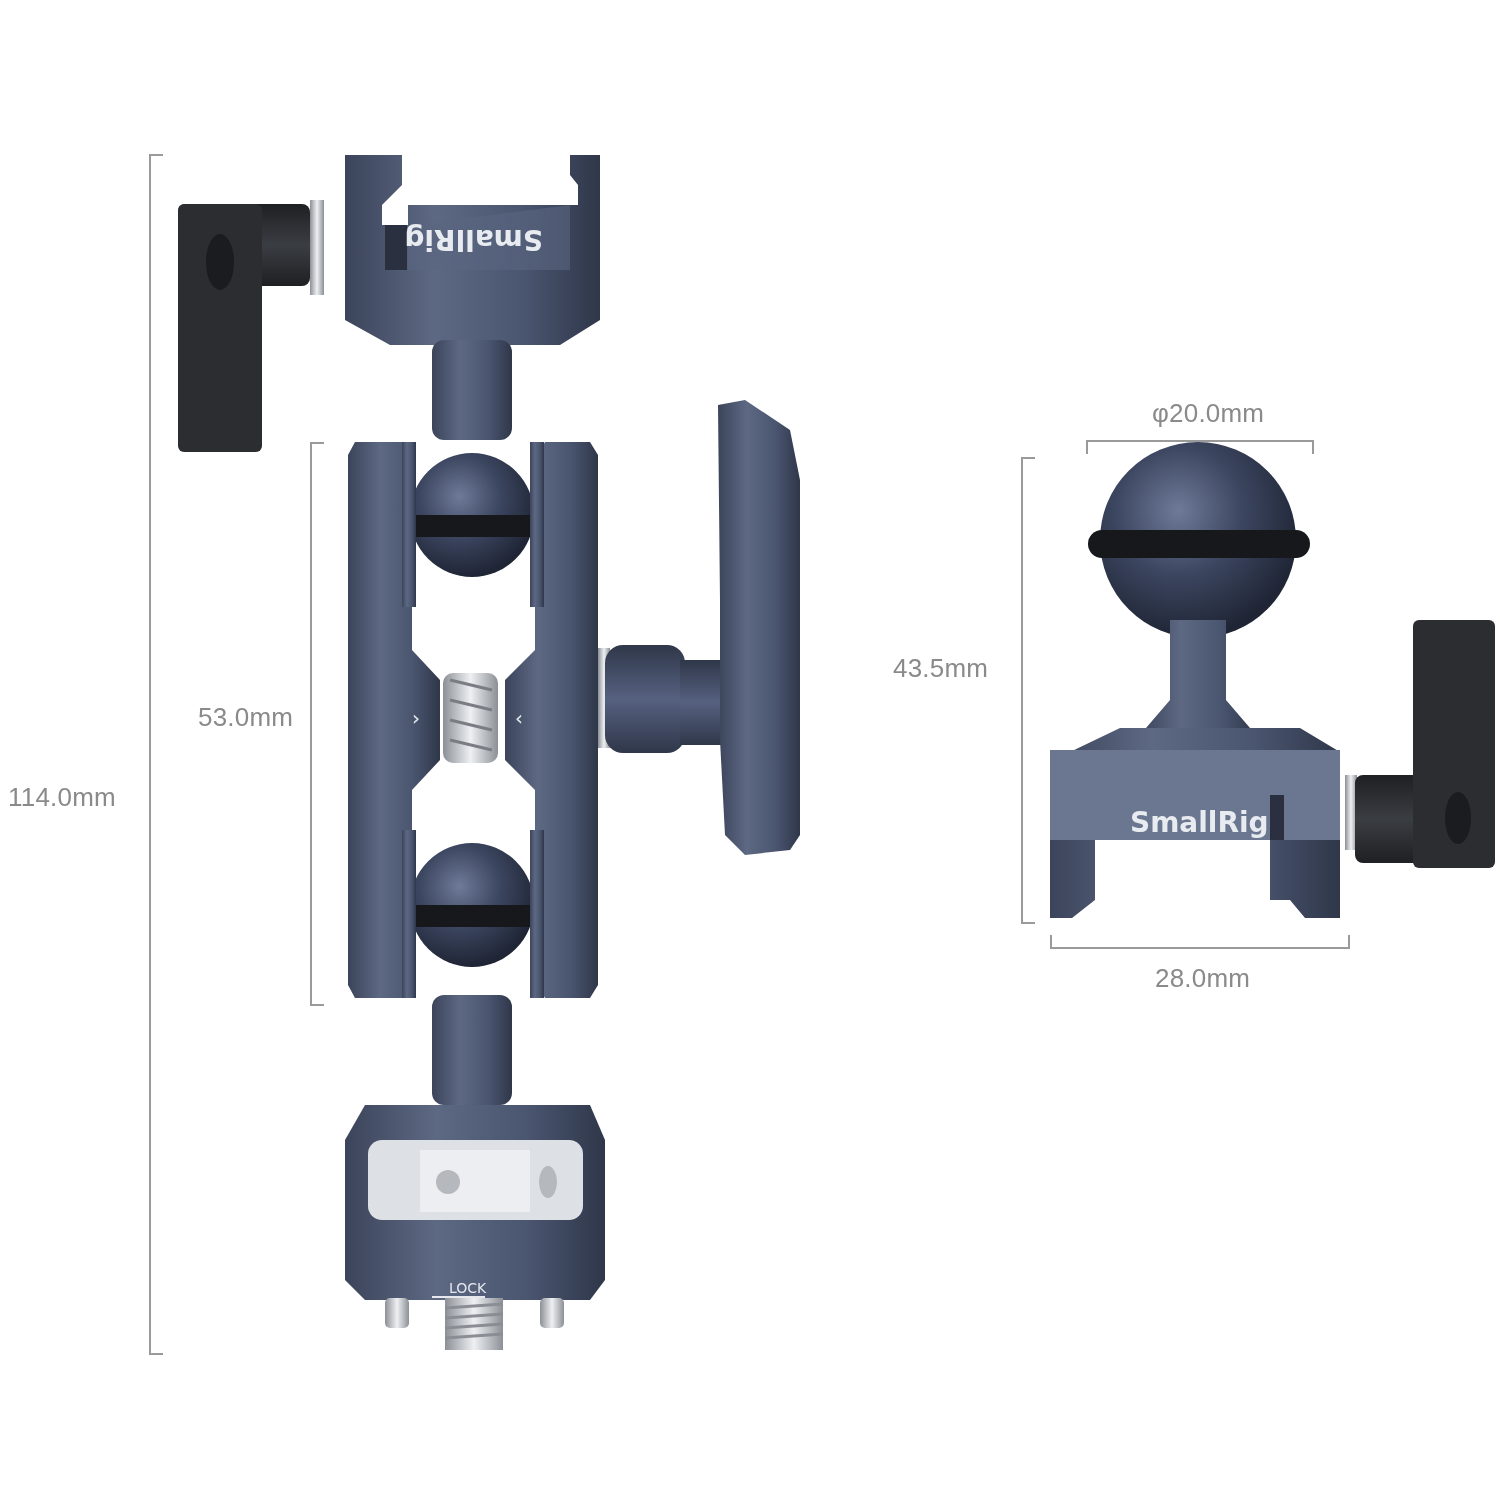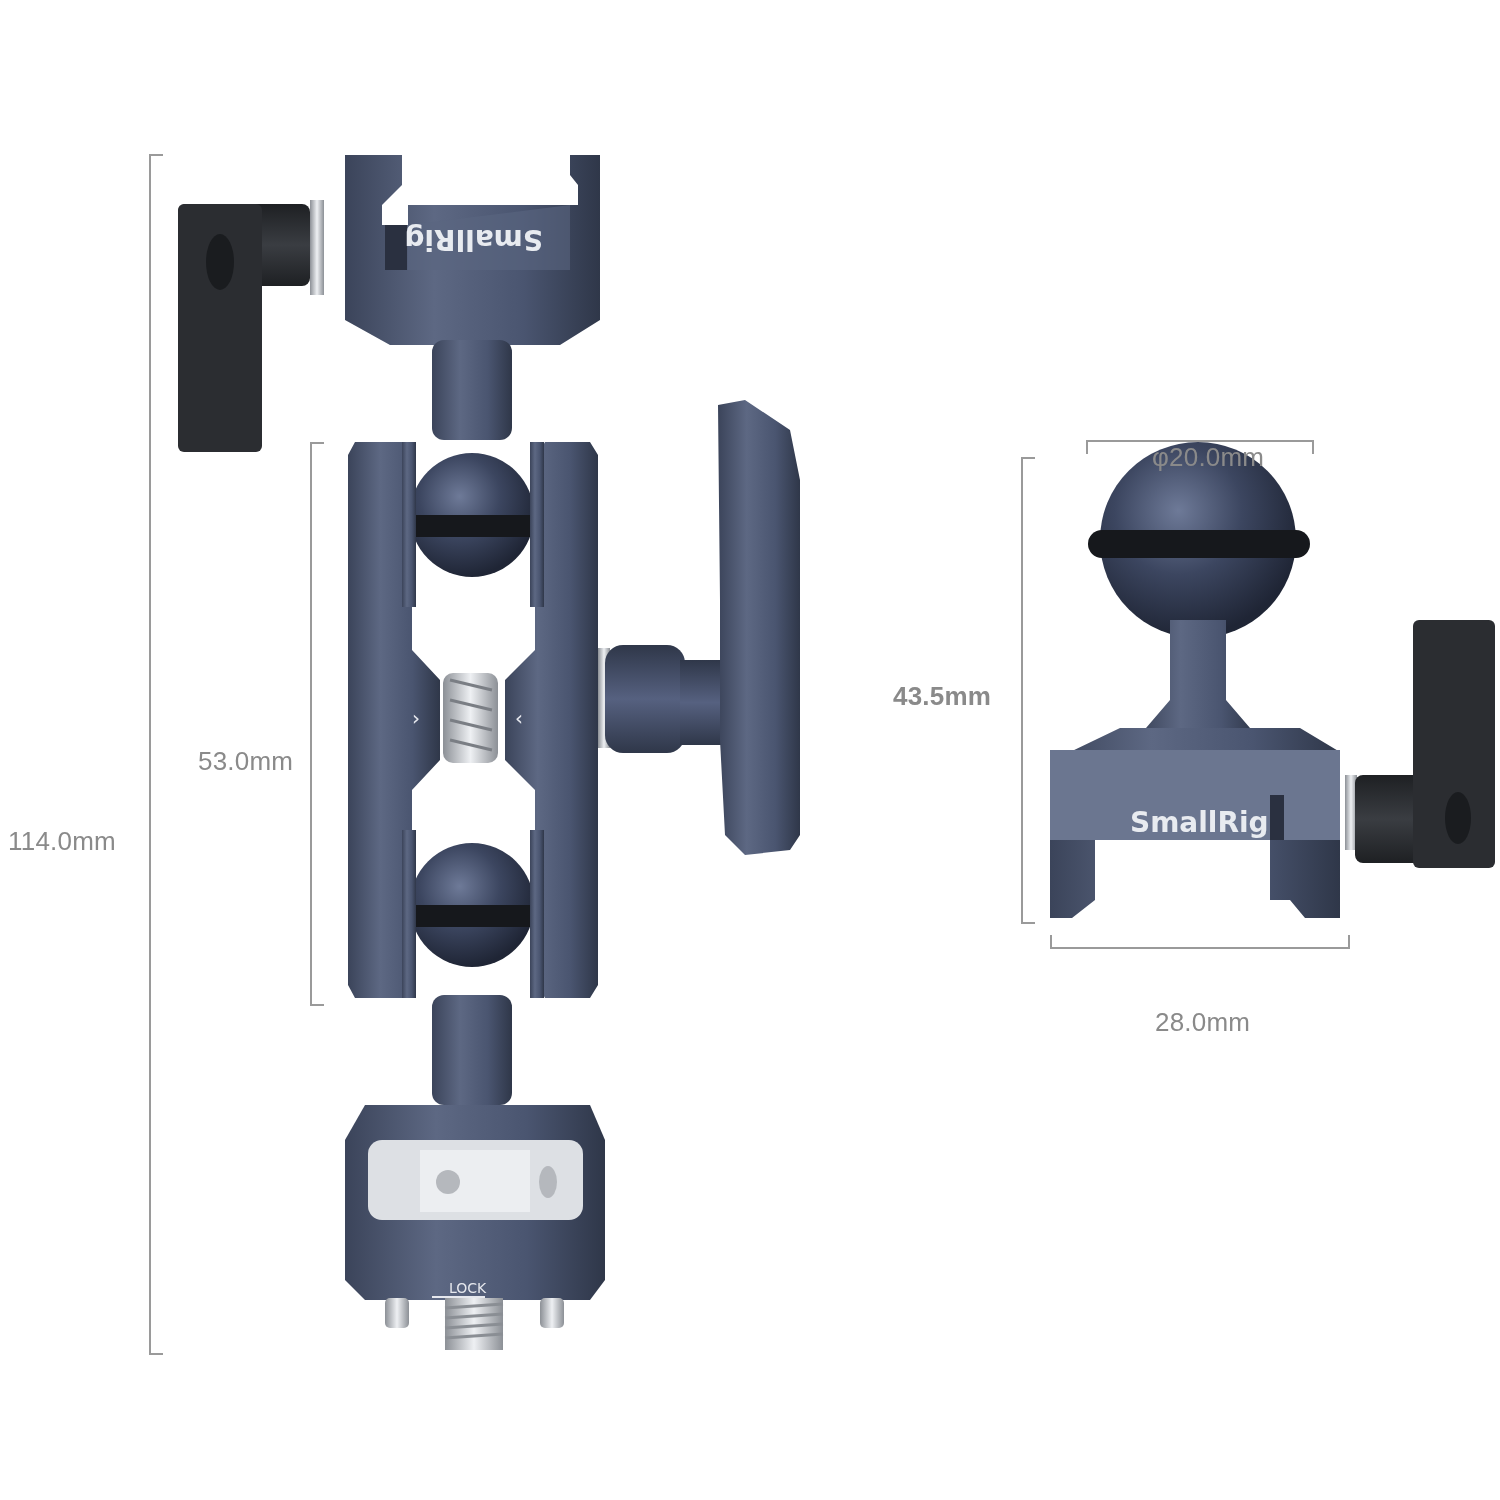--- a/index.html
+++ b/index.html
@@ -1,17 +1,17 @@
 <!DOCTYPE html>
 <html><head>
 <meta charset="utf-8">
 <style>
   html, body { margin: 0; padding: 0; background: #ffffff; }
   body { width: 1500px; height: 1500px; position: relative; overflow: hidden; font-family: "Liberation Sans", "DejaVu Sans", sans-serif; }
-  .dim-label { position: absolute; color: #8a8a8a; font-size: 26px; letter-spacing: 0.2px; white-space: nowrap; margin-top: 44px; }
+  .dim-label { position: absolute; color: #8a8a8a; font-size: 26px; letter-spacing: 0.2px; white-space: nowrap; }
   .bracket { position: absolute; border-color: #9a9a9a; border-style: solid; border-width: 0; }
   svg { position: absolute; overflow: visible; }
   .logo-text { font-family: "DejaVu Sans", sans-serif; font-weight: bold; fill: #e8ebf0; }
 </style>
 </head>
 <body>
 
 <div class="bracket" style="left:149px; top:154px; width:12px; height:1197px; border-left-width:2px; border-top-width:2px; border-bottom-width:2px;"></div>
 <div class="dim-label" style="left:8px; top:782px;">114.0mm</div>
 
@@ -132,16 +132,16 @@
     <rect x="1413" y="620" width="82" height="248" rx="6" fill="#2b2d31"></rect>
     <ellipse cx="1458" cy="818" rx="13" ry="26" fill="#1a1c1f"></ellipse>
   </g>
   <text class="logo-text" font-size="28" x="1130" y="832">SmallRig</text>
 </svg>
 
 <div class="bracket" style="left:1086px; top:440px; width:224px; height:12px; border-top-width:2px; border-left-width:2px; border-right-width:2px;"></div>
 <div class="dim-label" style="left:1152px; top:398px;">φ20.0mm</div>
 
 <div class="bracket" style="left:1021px; top:457px; width:12px; height:463px; border-left-width:2px; border-top-width:2px; border-bottom-width:2px;"></div>
-<div class="dim-label" style="left:893px; top:637px;font-weight:bold;">43.5mm</div>
+<div class="dim-label" style="left:893px; top:653px;">43.5mm</div>
 
 <div class="bracket" style="left:1050px; top:935px; width:296px; height:12px; border-bottom-width:2px; border-left-width:2px; border-right-width:2px;"></div>
 <div class="dim-label" style="left:1155px; top:963px;text-align:center;">28.0mm</div>
 
 </body></html>

